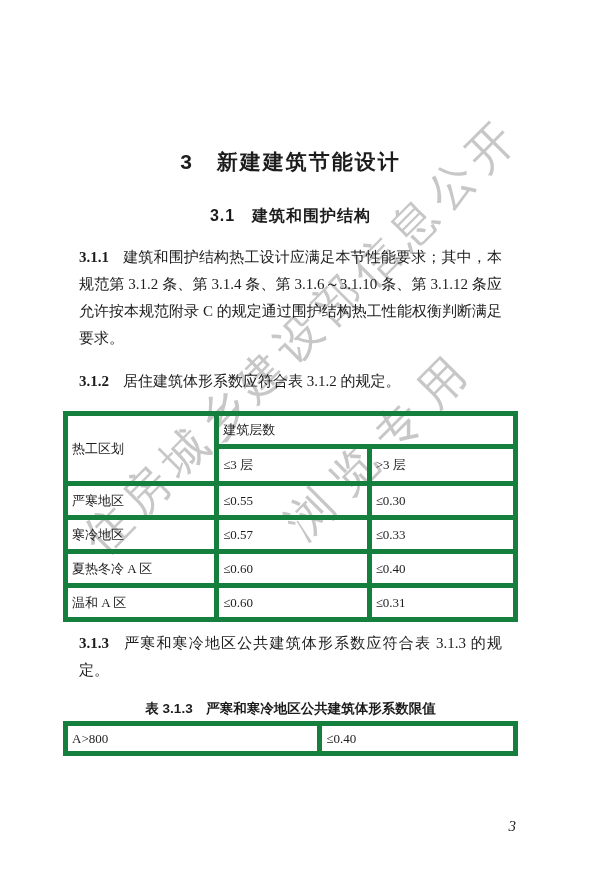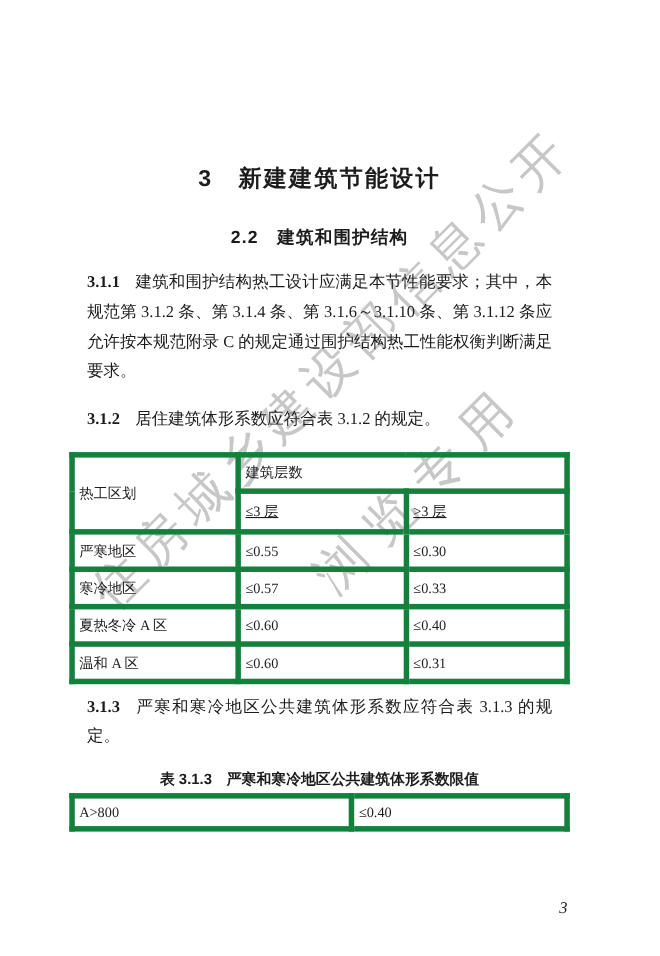--- a/index.html
+++ b/index.html
@@ -70,21 +70,21 @@
     border:2px solid #1e1e1e;
   }
   table.doc td{
     border:5px solid #15803d;
     text-align:left;
     vertical-align:middle;
     padding:0 4px;
     font-weight:normal;
   }
   table.t1 tr.hrow1 td{height:28px;}
-  table.t1 tr.hrow2 td{height:32px;border-bottom:2px solid #1e1e1e;text-decoration:underline;}
+  table.t1 tr.hrow2 td{height:32px;border-bottom:2px solid #1e1e1e;}
   table.t1 tr.drow td{height:29px;}
   table.t2 tr td{height:25px;}
   table.t2 tr.hrow td{border-bottom:2px solid #1e1e1e;}
   .pageno{
     position:absolute;z-index:1;
     right:84px;bottom:34px;
     font-size:15px;font-style:italic;
     font-family:"Liberation Serif","DejaVu Serif",serif;
   }
 </style>
@@ -93,21 +93,21 @@
 
 <div class="page">
 
   <div class="wm wm1" style="color:#c7c7c7">住房城乡建设部信息公开</div>
   <div class="wm wm2" style="color:#c7c7c7">浏览专用</div>
 
   <div class="content">
 
     <h1 class="chapter">3　新建建筑节能设计</h1>
 
-    <h2 class="section">2.2　建筑和围护结构</h2>
+    <h2 class="section">3.1　建筑和围护结构</h2>
 
     <p class="clause"><span class="num">3.1.1</span><span>建筑和围护结构热工设计应满足本节性能要求；其中，本规范第 3.1.2 条、第 3.1.4 条、第 3.1.6～3.1.10 条、第 3.1.12 条应允许按本规范附录 C 的规定通过围护结构热工性能权衡判断满足要求。</span></p>
 
     <p class="clause"><span class="num">3.1.2</span><span>居住建筑体形系数应符合表 3.1.2 的规定。</span></p>
 
 
     <table class="doc t1">
       <colgroup>
           <col style="width:33.6%">
           <col style="width:33.9%">

